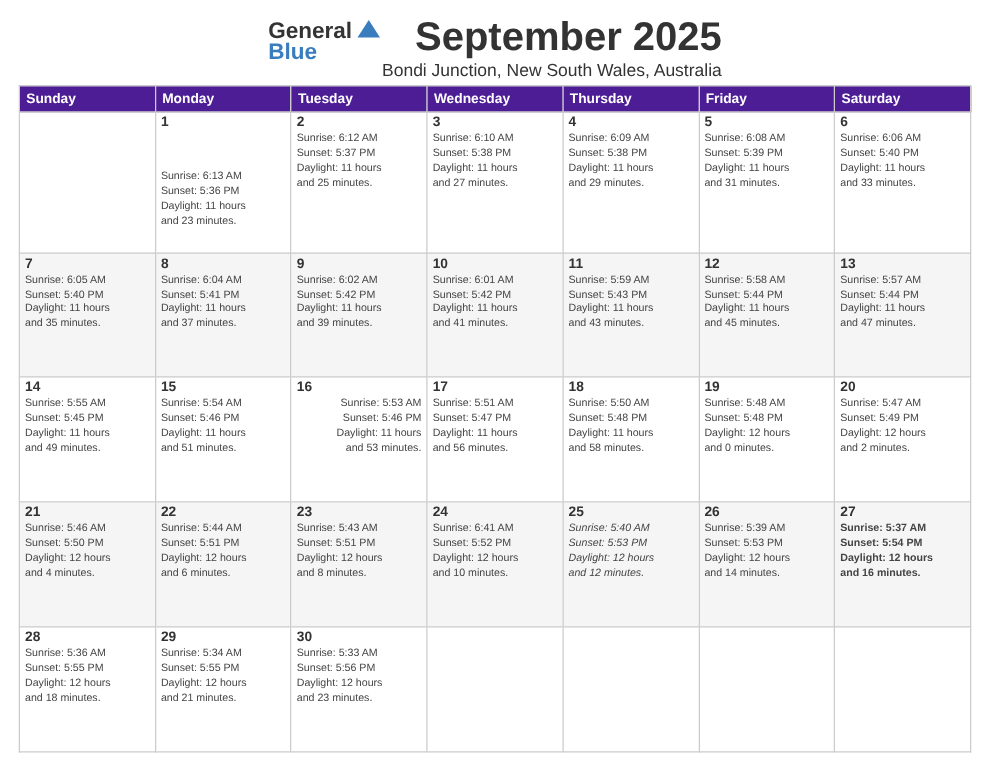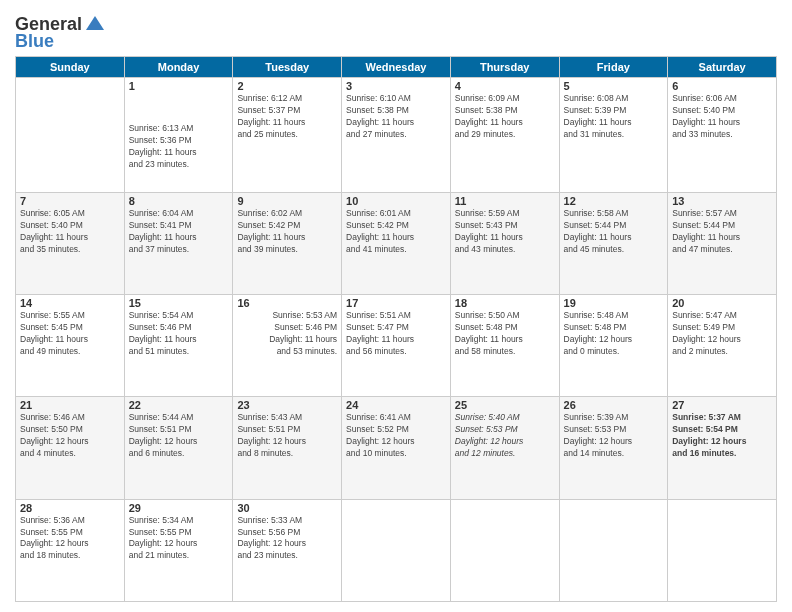--- a/index.html
+++ b/index.html
@@ -15,21 +15,20 @@
       height: 612px;
       padding: 10px 15px;
       display: flex;
       flex-direction: column;
     }
     .header {
       display: flex;
       align-items: flex-start;
       justify-content: center;
       margin-bottom: 4px;
-      flex-direction: column;
     }
     .logo {
       display: flex;
       flex-direction: column;
       align-items: flex-start;
       margin-top: 4px;
     }
     .title-section {
       text-align: right;
     }
@@ -42,26 +41,26 @@
     .location-title {
       font-size: 14px;
       color: #333;
     }
     .calendar {
       width: 100%;
       border-collapse: collapse;
       flex: 1;
     }
     .calendar th {
-      background: #0369a1;
+      background: #4c1d95;
       color: #fff;
       font-size: 11px;
       font-weight: bold;
       padding: 4px 5px;
-      text-align: center;
+      text-align: left;
       border: 1px solid #ccc;
     }
     .calendar td {
       vertical-align: top;
       border: 1px solid #ccc;
       padding: 2px 4px;
       width: 108px;
       font-size: 9px;
       color: #333;
       background: #fff;
@@ -92,20 +91,24 @@
 <div class="page">
   <div class="header">
     <div class="logo">
       <div style="display:flex; align-items:center;">
         <span style="font-size:18px; font-weight:bold; color:#333;">General</span>
         <svg width="22" height="20" viewBox="0 0 22 20" style="margin-left:2px; margin-top:-2px;">
           <polygon points="11,2 20,16 2,16" fill="#3a7dbf"></polygon>
         </svg>
       </div>
       <span style="font-size:18px; font-weight:bold; color:#3a7dbf; margin-top:-4px;">Blue</span>
+    </div>
+    <div class="title-section">
+      <div class="month-title">September 2025</div>
+      <div class="location-title">Bondi Junction, New South Wales, Australia</div>
     </div>
   </div>
 
   <table class="calendar">
     <thead>
       <tr>
         <th>Sunday</th>
         <th>Monday</th>
         <th>Tuesday</th>
         <th>Wednesday</th>

